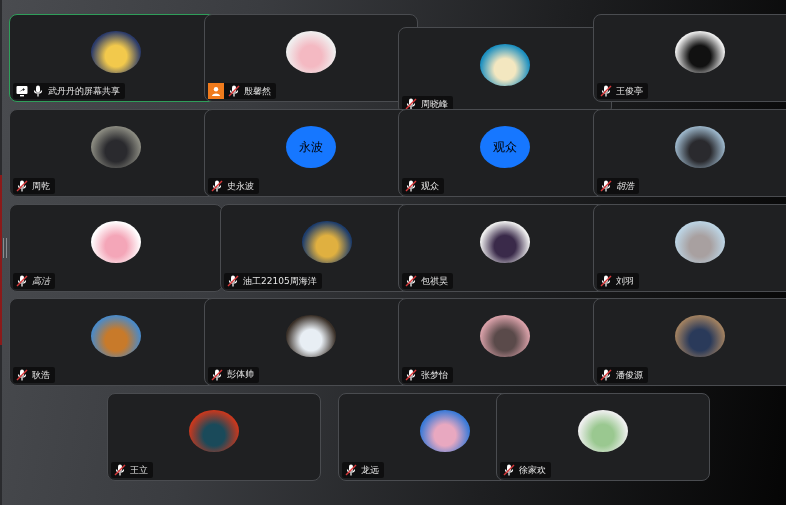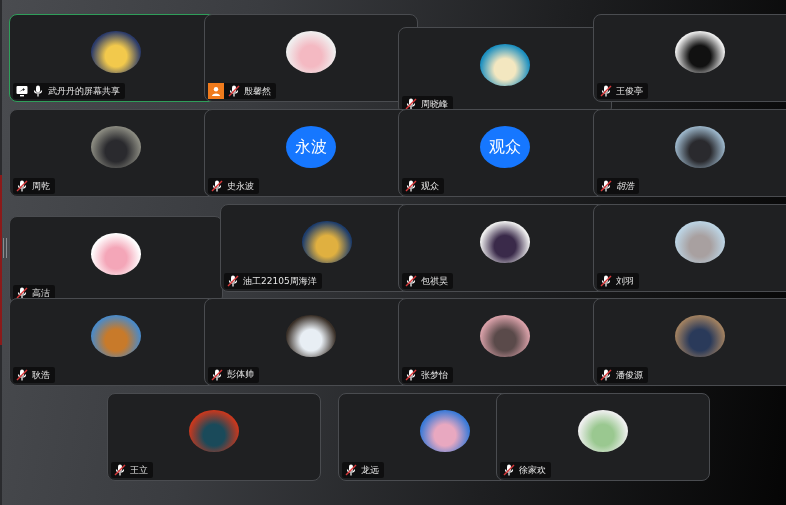--- a/index.html
+++ b/index.html
@@ -27,21 +27,21 @@
     border: 1px solid #4a4c50;
     border-radius: 8px;
   }
   .tile.active { border: 1px solid #2f9e5a; }
   .avatar {
     position: absolute; left: 50%; top: 16px;
     width: 50px; height: 42px; margin-left: -25px;
     border-radius: 50%;
     overflow: hidden;
     display: flex; align-items: center; justify-content: center;
-    color: #ffffff; font-size: 16px;
+    color: #000000; font-size: 12px;
   }
   .nameplate {
     position: absolute; left: 3px; bottom: 2px; height: 16px;
     background: rgba(0,0,0,0.55);
     display: flex; align-items: center; padding: 0 5px 0 3px;
     border-radius: 2px;
   }
   .nameplate .name {
     color: #e6e6e6; font-size: 9px; line-height: 16px; margin-left: 4px; white-space: nowrap;
   }
@@ -183,21 +183,21 @@
           <svg viewBox="0 0 12 12">
             <rect x="4" y="0.5" width="4" height="7" rx="2" fill="#fff"></rect>
             <path d="M2.5 5.5 C2.5 9 9.5 9 9.5 5.5" stroke="#fff" stroke-width="1.2" fill="none"></path>
             <rect x="5.4" y="9" width="1.2" height="2.5" fill="#fff"></rect>
             <line x1="1" y1="11" x2="11" y2="1" stroke="#d9383a" stroke-width="1.5"></line>
           </svg>
         </span>
       <span class="name">胡浩</span>
     </div>
   </div>
-    <div class="tile" style="left: 9px; top: 216px;">
+    <div class="tile" style="left: 9px; top: 204px; font-style: italic;">
     <div class="avatar" style="background: radial-gradient(circle at 50% 60%, rgb(244, 166, 184) 0%, rgb(244, 166, 184) 30%, rgb(255, 255, 255) 70%);"></div>
     <div class="nameplate">
 
       <span class="ico mic">
           <svg viewBox="0 0 12 12">
             <rect x="4" y="0.5" width="4" height="7" rx="2" fill="#fff"></rect>
             <path d="M2.5 5.5 C2.5 9 9.5 9 9.5 5.5" stroke="#fff" stroke-width="1.2" fill="none"></path>
             <rect x="5.4" y="9" width="1.2" height="2.5" fill="#fff"></rect>
             <line x1="1" y1="11" x2="11" y2="1" stroke="#d9383a" stroke-width="1.5"></line>
           </svg>

